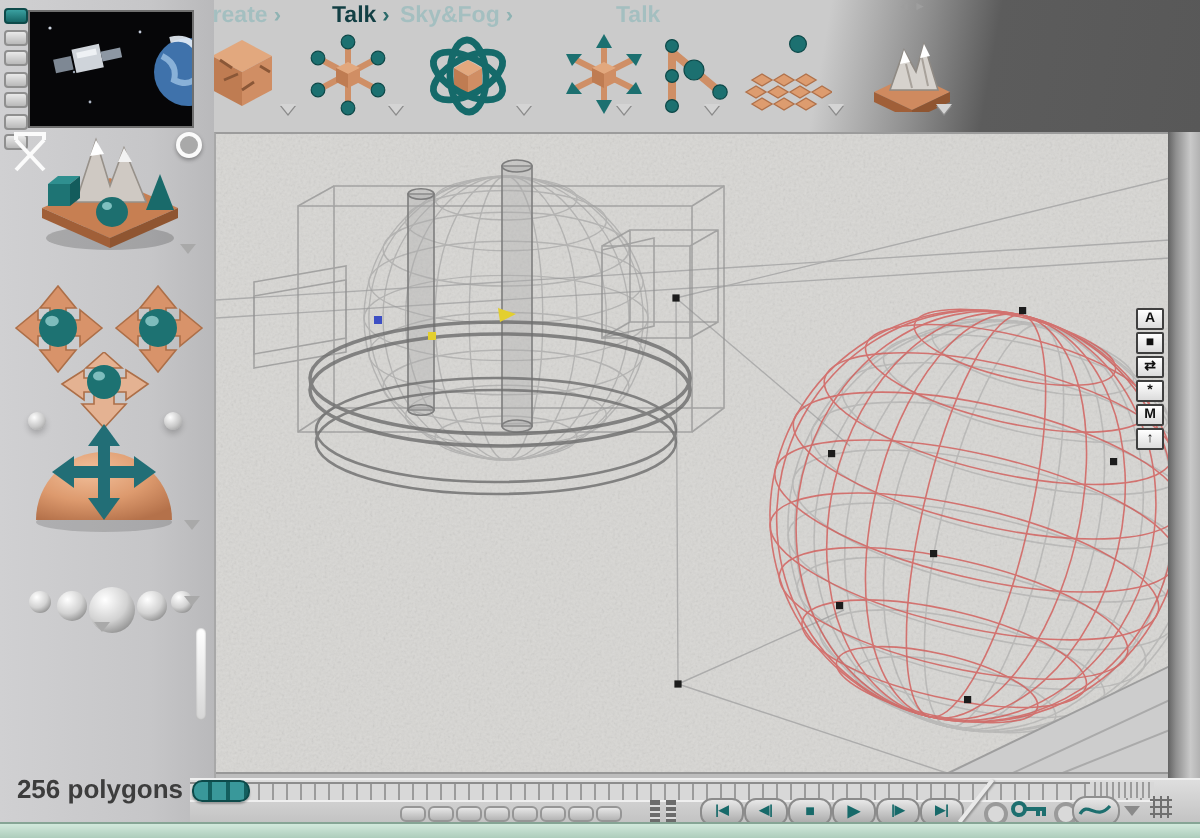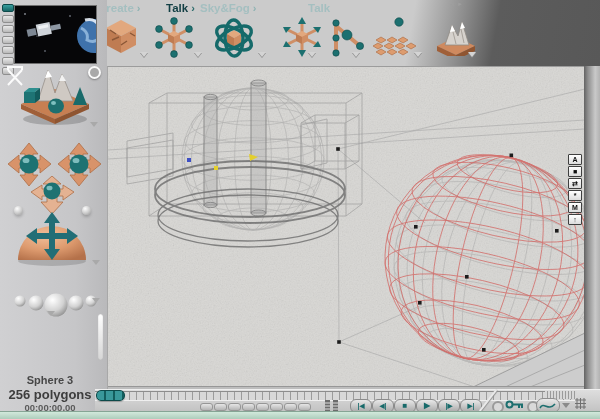--- a/index.html
+++ b/index.html
@@ -316,23 +316,21 @@
       <circle cx="30" cy="19" r="7.5" fill="url(#sg)"></circle>
       <circle cx="50" cy="21" r="11.5" fill="url(#sg)"></circle>
       <circle cx="70" cy="19" r="7.5" fill="url(#sg)"></circle>
       <circle cx="85" cy="17" r="5.5" fill="url(#sg)"></circle>
     </svg>
     <div class="side-tri" style="left:92px;top:260px"></div>
     <div class="side-tri" style="left:92px;top:298px"></div>
     <div class="side-tri" style="left:47px;top:311px"></div>
     <div class="abs slider-strip"></div>
 
-    <div class="abs status name">Sphere 3</div>
     <div class="abs status poly">256 polygons</div>
-    <div class="abs status tc">00:00:00.00</div>
   </div>
 
   <div class="abs canvas">
     <svg width="477" height="323">
       <filter id="nz">
           <feTurbulence type="fractalNoise" baseFrequency="0.75" numOctaves="2"></feTurbulence>
           <feColorMatrix type="saturate" values="0"></feColorMatrix>
         </filter>
       <rect width="477" height="323" filter="url(#nz)" opacity="0.22"></rect>
     </svg>

